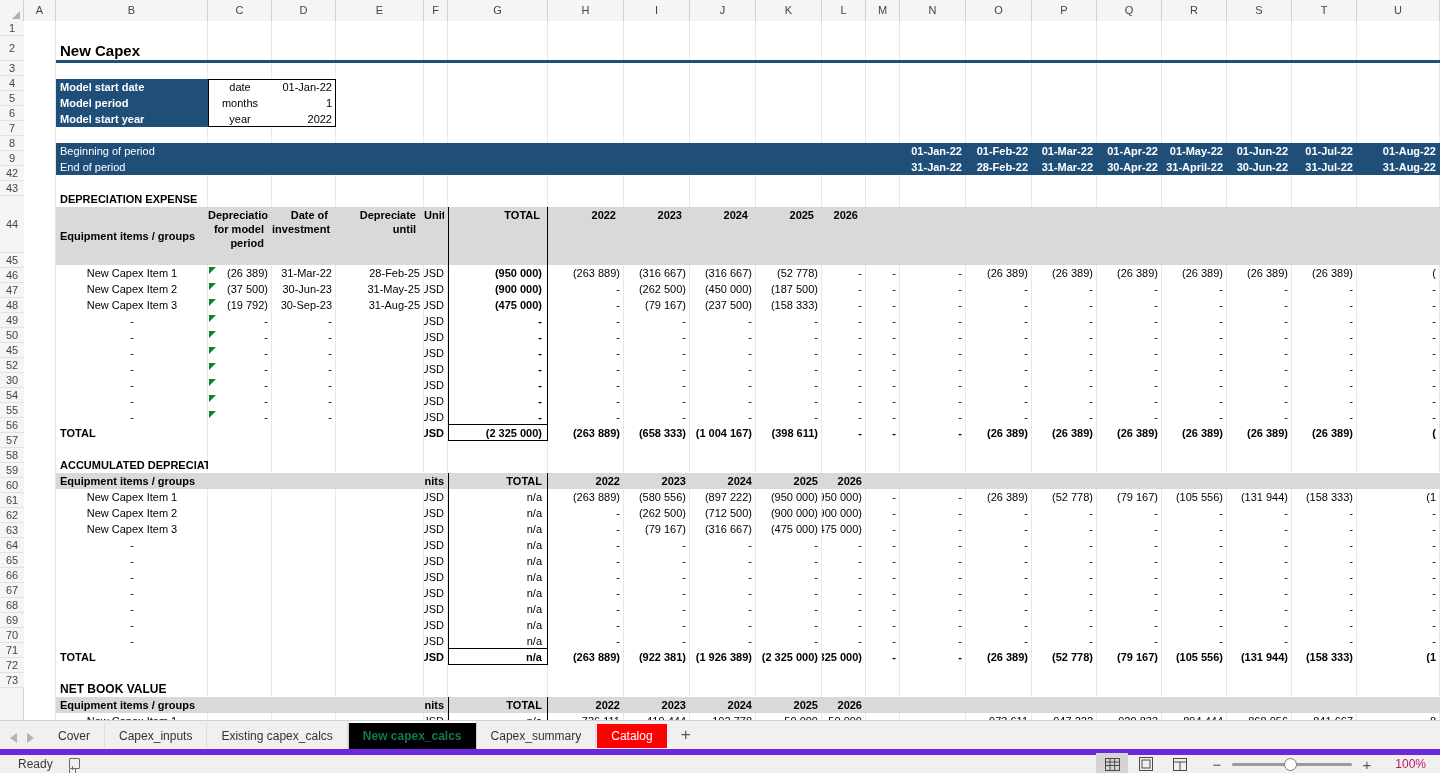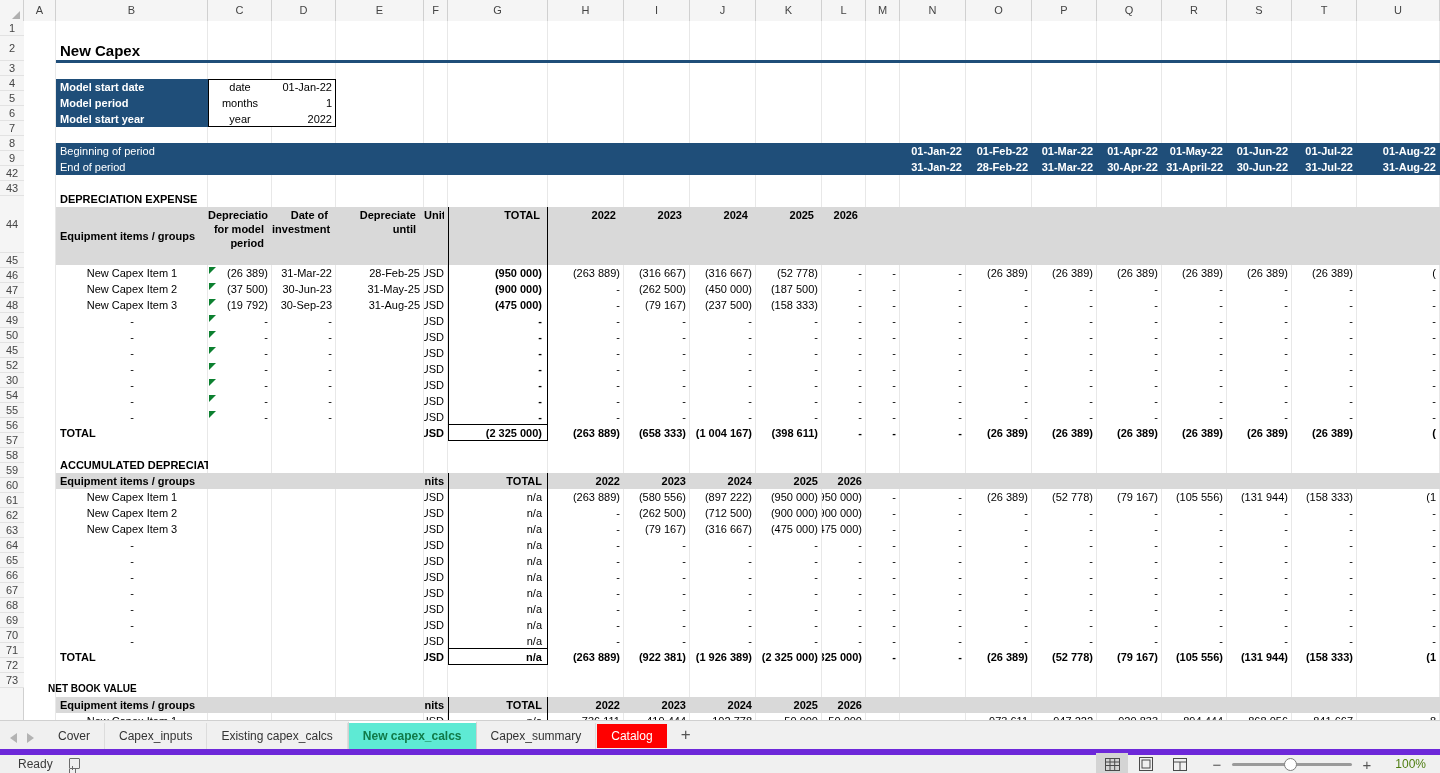--- a/index.html
+++ b/index.html
@@ -95,21 +95,21 @@
   .tabnav { display: flex; align-items: center; gap: 10px; padding: 0 10px 6px 10px; }
   .arrw { width: 0; height: 0; border-style: solid; }
   .arrw.l { border-width: 5px 7px 5px 0; border-color: transparent #b3b3b3 transparent transparent; }
   .arrw.r { border-width: 5px 0 5px 7px; border-color: transparent transparent transparent #b3b3b3; }
   .tab {
     height: 26px; line-height: 26px; padding: 0 14px;
     font-size: 12px; color: #333; border-right: 1px solid #dcdcdc;
     background: #f0f0f0; white-space: nowrap;
   }
   .tab.active {
-    background: #5eead4; color: #107a48; font-weight: bold;
+    background: #000000; color: #107a48; font-weight: bold;
     border: 1px solid #d0d0d0; border-bottom: none; border-top: 2px solid #ffffff;
     height: 28px; line-height: 26px; border-radius: 2px 2px 0 0;
   }
   .tab.redtab { background: #ff0000; color: #ffffff; border-right: none; margin: 0 1px 1px 1px; height: 24px; line-height: 24px; }
   .tab.plus { font-size: 17px; color: #555; padding: 0 13px; border-right: none; line-height: 24px; height: 26px; }
 
   
   .statusbar {
     position: absolute; left: 0; top: 749px; width: 1440px; height: 24px;
     background: #f0f0f0; border-top: 6px solid #6d28d9;
@@ -133,21 +133,21 @@
     margin-right: 2px;
   }
   .viewbtn.sel { background: #d4d4d4; }
   .zoomctl { display: flex; align-items: center; gap: 8px; margin-left: 12px; }
   .zsign { font-size: 15px; color: #555; width: 14px; text-align: center; }
   .ztrack { width: 120px; height: 3px; background: #9a9a9a; position: relative; border-radius: 2px; }
   .zknob {
     position: absolute; left: 52px; top: -5px; width: 13px; height: 13px;
     background: #fff; border: 1px solid #7d7d7d; border-radius: 50%;
   }
-  .zpct { font-size: 12px; color: #4d7c0f; width: 44px; text-align: right; margin-left: 8px; }
+  .zpct { font-size: 12px; color: #be185d; width: 44px; text-align: right; margin-left: 8px; }
 </style>
 </head>
 <body>
 
 <div id="app">
 
   <div class="colhdr-strip">
     <div class="corner-box"></div>
     <div id="colhdr-host" style="display:flex;">
         <div class="colhdr" style="width: 32px;">A</div>
@@ -713,21 +713,21 @@
         <div class="cell ar b" style="left: 798px; top: 628px; width: 44px; height: 16px;">(2 325 000)</div>
         <div class="cell ar b" style="left: 842px; top: 628px; width: 34px; height: 16px;">-</div>
         <div class="cell ar b" style="left: 876px; top: 628px; width: 66px; height: 16px;">-</div>
         <div class="cell ar b" style="left: 942px; top: 628px; width: 66px; height: 16px;">(26 389)</div>
         <div class="cell ar b" style="left: 1008px; top: 628px; width: 65px; height: 16px;">(52 778)</div>
         <div class="cell ar b" style="left: 1073px; top: 628px; width: 65px; height: 16px;">(79 167)</div>
         <div class="cell ar b" style="left: 1138px; top: 628px; width: 65px; height: 16px;">(105 556)</div>
         <div class="cell ar b" style="left: 1203px; top: 628px; width: 65px; height: 16px;">(131 944)</div>
         <div class="cell ar b" style="left: 1268px; top: 628px; width: 65px; height: 16px;">(158 333)</div>
         <div class="cell ar b" style="left: 1333px; top: 628px; width: 83px; height: 16px;">(1</div>
-        <div class="cell al b" style="left: 20px; top: 660px; width: 152px; height: 16px; font-size: 10px; text-align: right;">NET BOOK VALUE</div>
+        <div class="cell al b" style="left: 32px; top: 660px; width: 152px; height: 16px; font-size: 12px; text-align: right;">NET BOOK VALUE</div>
         <div class="band-gray" style="left: 32px; top: 676px; width: 1384px; height: 16px;"></div>
         <div class="cell al b" style="left: 32px; top: 676px; width: 152px; height: 16px;">Equipment items / groups</div>
         <div class="cell ar b" style="left: 400px; top: 676px; width: 24px; height: 16px;">Units</div>
         <div class="cell ar b" style="left: 424px; top: 676px; width: 98px; height: 16px;">TOTAL</div>
         <div class="cell ar b" style="left: 524px; top: 676px; width: 76px; height: 16px;">2022</div>
         <div class="cell ar b" style="left: 600px; top: 676px; width: 66px; height: 16px;">2023</div>
         <div class="cell ar b" style="left: 666px; top: 676px; width: 66px; height: 16px;">2024</div>
         <div class="cell ar b" style="left: 732px; top: 676px; width: 66px; height: 16px;">2025</div>
         <div class="cell ar b" style="left: 798px; top: 676px; width: 44px; height: 16px;">2026</div>
         <div class="border-box" style="left: 424px; top: 676px; width: 100px; height: 32px;"></div>

